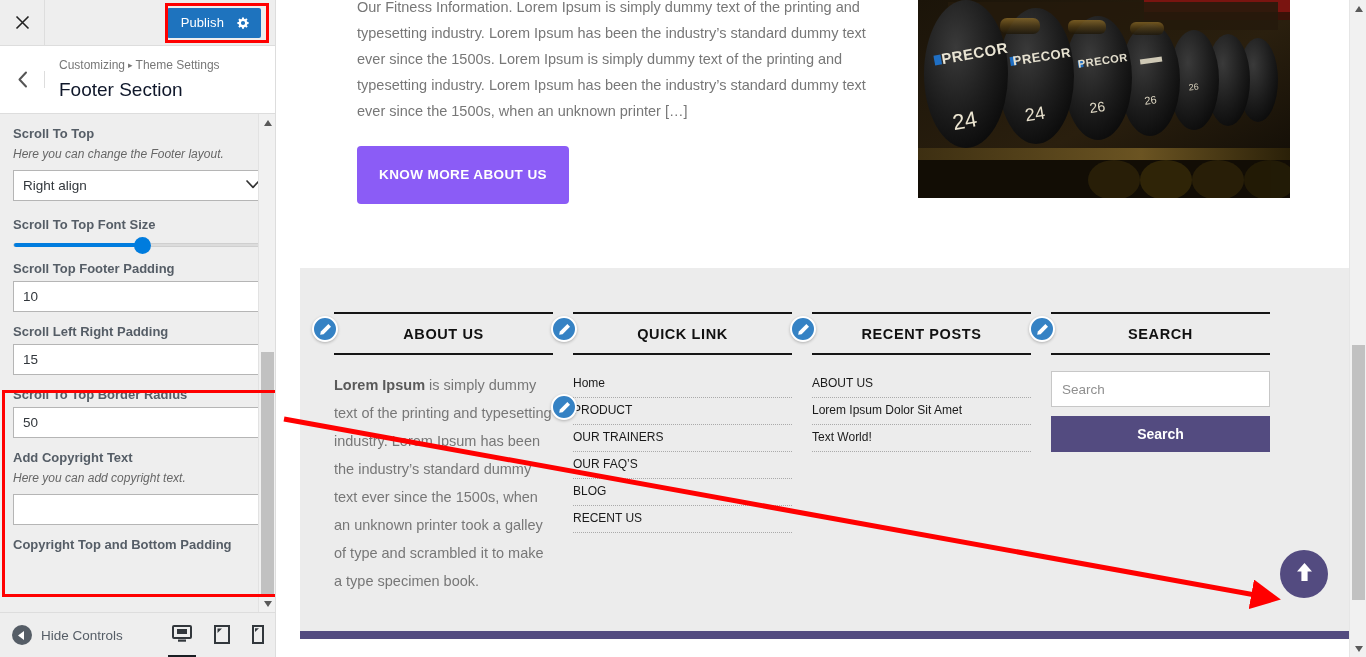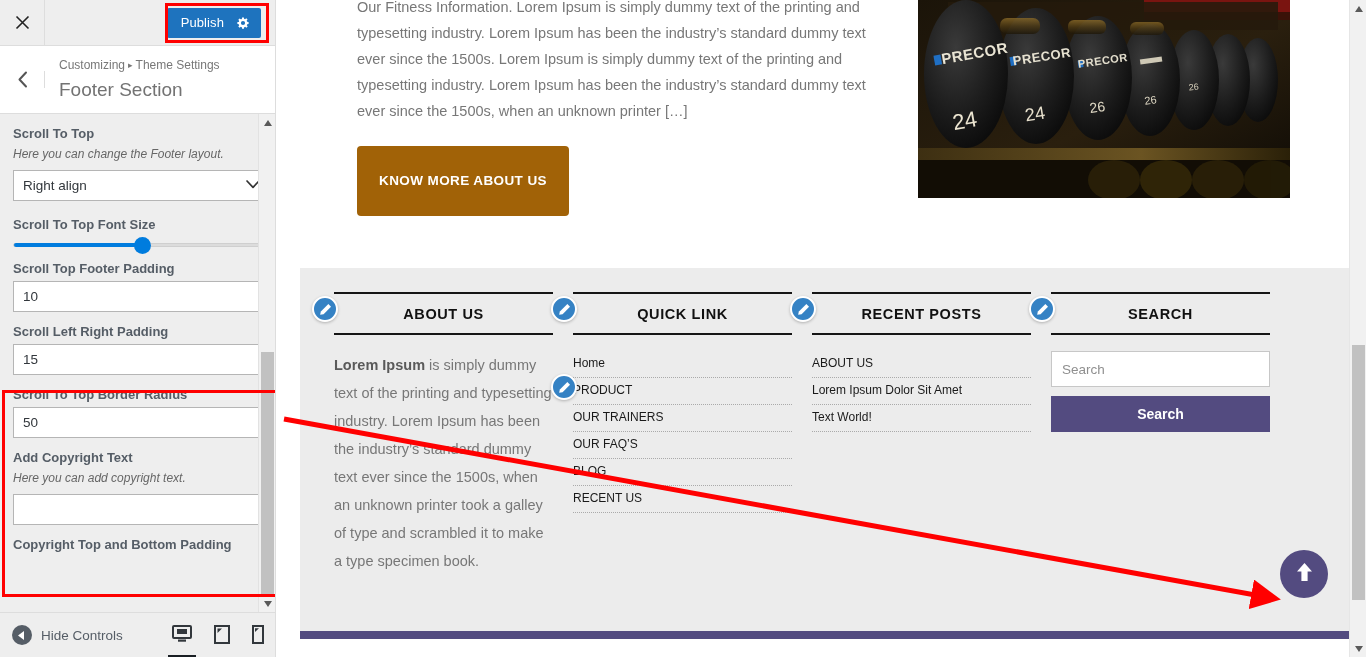--- a/index.html
+++ b/index.html
@@ -49,21 +49,21 @@
     display: flex; align-items: center; min-height: 66px; flex: 0 0 auto;
   }
   .cz-back {
     width: 45px; display: flex; align-items: center; justify-content: center;
     border-right: 1px solid #dddddd; cursor: pointer; color: #555;
     font-size: 17px; font-weight: 600;
   }
   .cz-titles { padding: 11px 14px 10px 14px; flex: 1; }
   .cz-breadcrumb { font-size: 12px; color: #777; line-height: 17px; }
   .cz-breadcrumb .sep { font-size: 9px; padding: 0 3px; position: relative; top: -1px; }
-  .cz-section-name { font-size: 19px; color: #737373; font-weight: 400; line-height: 26px; margin-top: 2px; }
+  .cz-section-name { font-size: 19px; color: #0f172a; font-weight: 400; line-height: 26px; margin-top: 2px; }
 
   .cz-scrollarea {
     flex: 1; position: relative; overflow: hidden; background: #eeeeee;
   }
   .cz-controls { padding: 12px 14px 10px 13px; }
   .ctl-label {
     font-size: 13px; color: #555d66; font-weight: 700; margin-bottom: 5px; display: block;
   }
   .ctl-desc {
     font-size: 12px; color: #666; font-style: italic; margin-bottom: 8px; line-height: 16px;
@@ -137,37 +137,37 @@
     background: #ffffff; overflow: hidden;
   }
   .pv-top {
     position: relative; height: 268px; background: #fff; padding: 0;
   }
   .pv-text-col {
     position: absolute; left: 57px; top: -6px; width: 530px;
     font-size: 14.5px; line-height: 26px; color: #777777;
   }
   .pv-btn {
-    display: inline-block; margin-top: 22px; background: #a16207; color: #fff;
+    display: inline-block; margin-top: 22px; background: #8b5cf6; color: #fff;
     font-size: 13.5px; font-weight: 700; letter-spacing: .4px;
-    padding: 22px 22px; border-radius: 4px; cursor: pointer;
+    padding: 16px 22px; border-radius: 4px; cursor: pointer;
   }
   .pv-img {
     position: absolute; left: 618px; top: 0; width: 372px; height: 198px;
     overflow: hidden; background: #120e08;
   }
   .dumbbell-scene { position: absolute; inset: 0; }
 
   
   .pv-footer {
     position: absolute; left: 0; top: 268px; width: 1066px; height: 371px;
     background: #ececec;
   }
   .pv-cols {
-    display: flex; padding: 24px 34px 0 34px; gap: 20px;
+    display: flex; padding: 24px 34px 0 34px; gap: 20px; margin-top: 20px;
   }
   .pv-col { width: 219px; position: relative; }
   .wg-title {
     text-align: center; font-size: 14.5px; font-weight: 700; color: #111;
     letter-spacing: .6px; border-top: 2px solid #151515; border-bottom: 2px solid #151515;
     padding: 12px 0 11px 0; margin-bottom: 16px;
   }
   .wg-about {
     font-size: 14.5px; line-height: 28px; color: #777777;
   }

